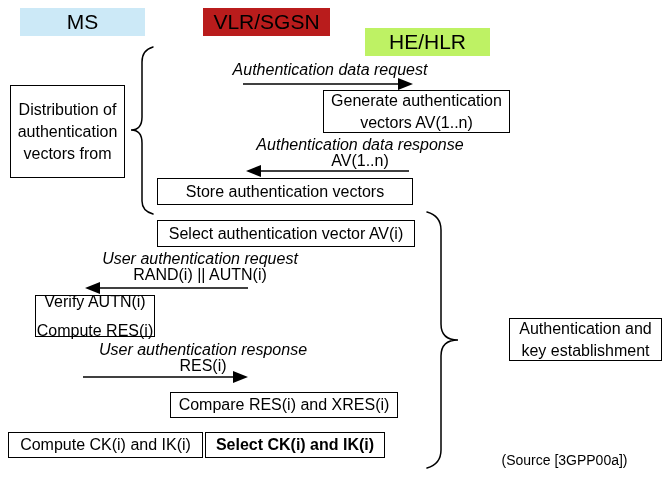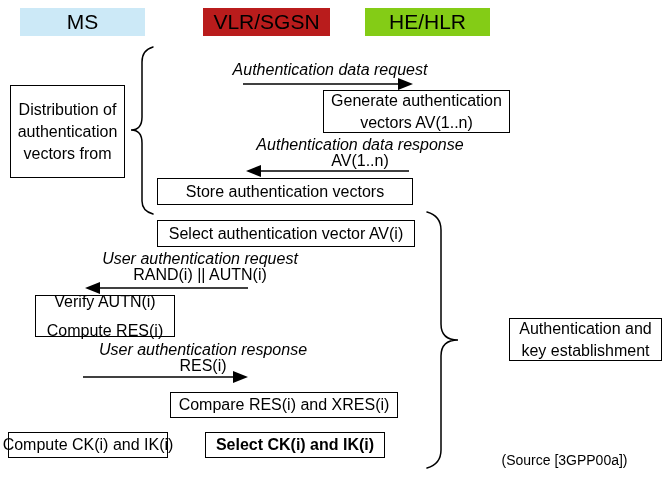--- a/index.html
+++ b/index.html
@@ -97,21 +97,21 @@
 
     <path d="M 427 212 Q 441 216 441 230 L 441 324 Q 441 340 458 340 Q 441 340 441 356 L 441 450 Q 441 464 427 468" fill="none" stroke="#000" stroke-width="1.5" stroke-linecap="round"></path>
   </svg>
 
   <div class="entity ent-ms" style="background: rgb(204, 233, 247);">
     <span>MS</span>
   </div>
   <div class="entity ent-vlr" style="background: #b91c1c;">
     <span>VLR/SGSN</span>
   </div>
-  <div class="entity ent-hlr" style="background: #84cc16;">
+  <div class="entity ent-hlr" style="background: #bef264; margin-top: 20px;">
     <span>HE/HLR</span>
   </div>
 
   <div class="box multi" style="left:10px; top:85px; width:115px; height:93px;">
     <div>Distribution of</div>
     <div>authentication</div>
     <div>vectors from</div>
   </div>
 
   <div class="msg-label" style="left:205px; top:61px; width:250px;">Authentication data request</div>
@@ -128,38 +128,38 @@
     <span>Store authentication vectors</span>
   </div>
 
   <div class="box single" style="left:157px; top:220px; width:258px; height:27px;">
     <span>Select authentication vector AV(i)</span>
   </div>
 
   <div class="msg-label" style="left:75px; top:250px; width:250px;">User authentication request</div>
   <div class="msg-param" style="left:75px; top:266px; width:250px;">RAND(i) || AUTN(i)</div>
 
-  <div class="box multi" style="left:35px; top:295px; width:140px; height:42px;gap:7px;">
+  <div class="box multi" style="left:35px; top:295px; width:120px; height:42px;gap:7px;">
     <div>Verify AUTN(i)</div>
     <div>Compute RES(i)</div>
   </div>
 
   <div class="box multi" style="left:465px; top:318px; width:153px; height:43px;margin-left:44px;">
     <div>Authentication and</div>
     <div>key establishment</div>
   </div>
 
   <div class="msg-label" style="left:78px; top:341px; width:250px;">User authentication response</div>
   <div class="msg-param" style="left:78px; top:357px; width:250px;">RES(i)</div>
 
   <div class="box single" style="left:170px; top:392px; width:228px; height:26px;text-align:right;">
     <span>Compare RES(i) and XRES(i)</span>
   </div>
 
-  <div class="box single" style="left:8px; top:432px; width:160px; height:26px;">
+  <div class="box single" style="left:8px; top:432px; width:195px; height:26px;">
     <span>Compute CK(i) and IK(i)</span>
   </div>
 
   <div class="box single" style="left:205px; top:432px; width:180px; height:26px;font-weight:bold;">
     <span>Select CK(i) and IK(i)</span>
   </div>
 
   <div class="source-note">(Source [3GPP00a])</div>
 
 </div>

